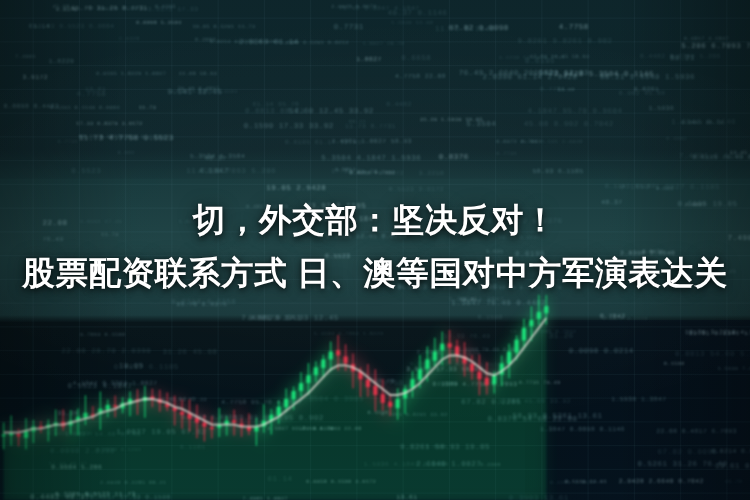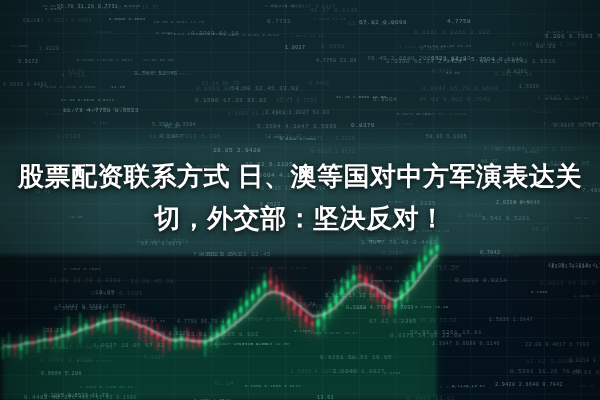--- a/index.html
+++ b/index.html
@@ -688,17 +688,17 @@
       <line x1="431.08" y1="3.85" x2="431.08" y2="27.95" stroke="#19e57a" stroke-width="0.9" opacity="0.85"></line>
       <rect x="429.42" y="17.64" width="3.33" height="5.39" fill="#19e57a" opacity="0.92"></rect>
       <line x1="437.03" y1="3.93" x2="437.03" y2="27.80" stroke="#19e57a" stroke-width="0.9" opacity="0.85"></line>
       <rect x="435.36" y="12.90" width="3.33" height="5.69" fill="#19e57a" opacity="0.92"></rect>
       <path d="M 2.97 114.02 L 8.92 114.02 L 14.86 114.02 L 20.81 112.44 L 26.76 110.86 L 32.70 110.86 L 38.65 109.28 L 44.59 107.70 L 50.54 107.70 L 56.49 106.12 L 62.43 104.54 L 68.38 102.96 L 74.32 101.38 L 80.27 98.22 L 86.22 96.64 L 92.16 95.06 L 98.11 91.90 L 104.05 90.32 L 110.00 88.74 L 115.95 87.16 L 121.89 87.16 L 127.84 88.74 L 133.78 90.32 L 139.73 93.48 L 145.68 95.06 L 151.62 98.22 L 157.57 101.38 L 163.51 104.54 L 169.46 107.70 L 175.41 107.70 L 181.35 107.70 L 187.30 107.70 L 193.24 109.28 L 199.19 109.28 L 205.14 109.28 L 211.08 107.70 L 217.03 104.54 L 222.97 101.38 L 228.92 96.64 L 234.86 91.90 L 240.81 87.16 L 246.76 82.42 L 252.70 76.10 L 258.65 69.78 L 264.59 63.46 L 270.54 60.30 L 276.49 60.30 L 282.43 61.88 L 288.38 65.04 L 294.32 69.78 L 300.27 74.52 L 306.22 79.26 L 312.16 84.00 L 318.11 84.00 L 324.05 82.42 L 330.00 79.26 L 335.95 74.52 L 341.89 68.20 L 347.84 61.88 L 353.78 55.56 L 359.73 52.40 L 365.68 52.40 L 371.62 53.98 L 377.57 57.14 L 383.51 61.88 L 389.46 66.62 L 395.41 68.20 L 401.35 65.04 L 407.30 60.30 L 413.24 53.98 L 419.19 46.08 L 425.14 38.18 L 431.08 30.28 L 437.03 22.38" fill="none" stroke="#e6e2d8" stroke-width="1.5" opacity="0.8"></path>
     </svg>
 
   <div class="bg-vignette"></div>
 
   <div id="headline">
+    <span class="line">切，外交部：坚决反对！</span>
     <span class="line">股票配资联系方式 日、澳等国对中方军演表达关</span>
-    <span class="line">切，外交部：坚决反对！</span>
   </div>
 
 </div>
 
 </body></html>

